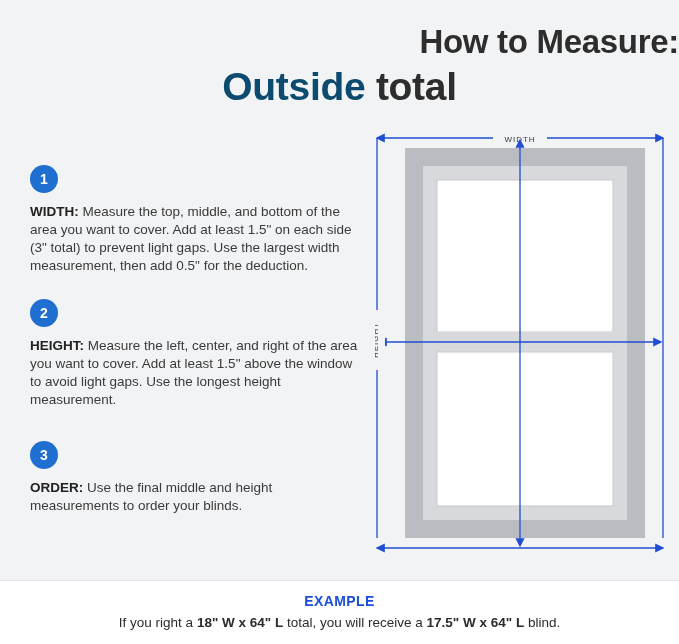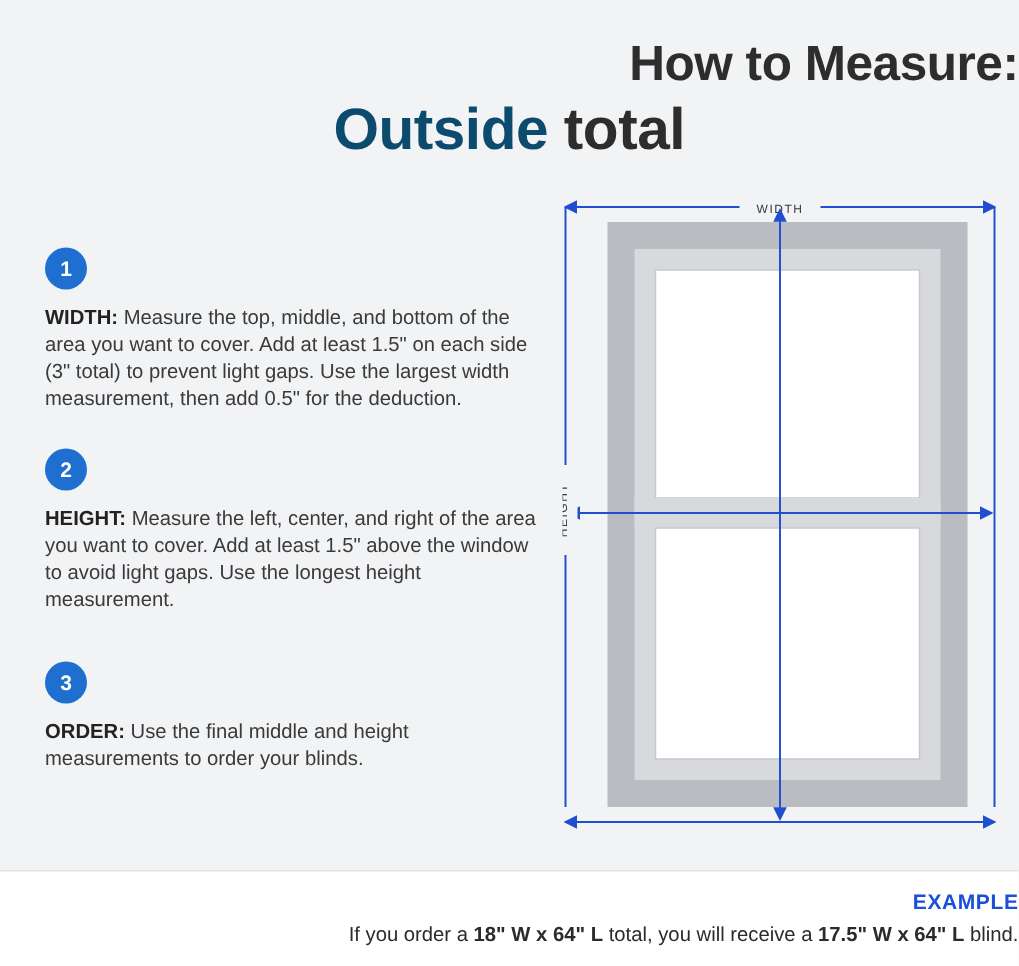--- a/index.html
+++ b/index.html
@@ -96,21 +96,21 @@
 
   
   .footer {
     position: absolute;
     left: 0;
     bottom: 0;
     width: 679px;
     background: #ffffff;
     border-top: 1px solid #e2e3e6;
     height: 64px;
-    text-align: right;
+    text-align: center;
     padding-top: 12px;
     box-sizing: border-box;
   }
   .footer-title {
     color: #1c4fd8;
     font-weight: bold;
     font-size: 14px;
     letter-spacing: 0.4px;
   }
   .footer-text {
@@ -202,17 +202,17 @@
       <g>
         <rect x="-4" y="180" width="14" height="60" fill="#f2f3f5"></rect>
         <text x="3" y="210" font-family="Liberation Sans, sans-serif" font-size="8" letter-spacing="1" fill="#3a3a3a" text-anchor="middle" transform="rotate(-90 3 210)">HEIGHT</text>
       </g>
     </svg>
   </div>
 
   <div class="footer">
     <div class="footer-title">EXAMPLE</div>
     <div class="footer-text">
-      <span>If you order a </span><b>18" W x 64" L</b><span> total, you will receive a </span><b>17.5" W x 64" L</b><span> blind.</span>
+      <span>If you right a </span><b>18" W x 64" L</b><span> total, you will receive a </span><b>17.5" W x 64" L</b><span> blind.</span>
     </div>
   </div>
 
 </div>
 
 </body></html>

